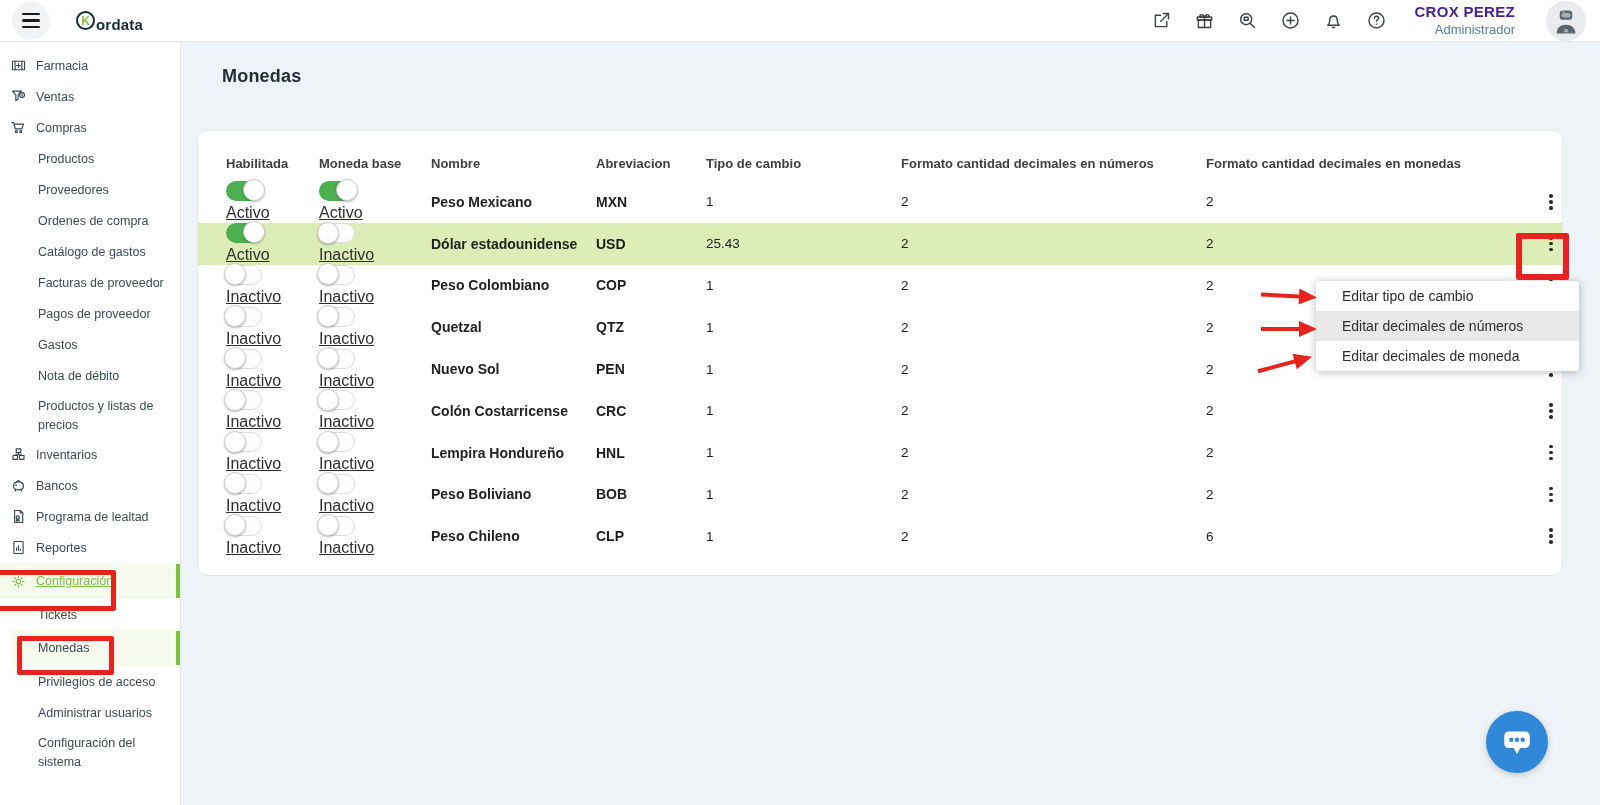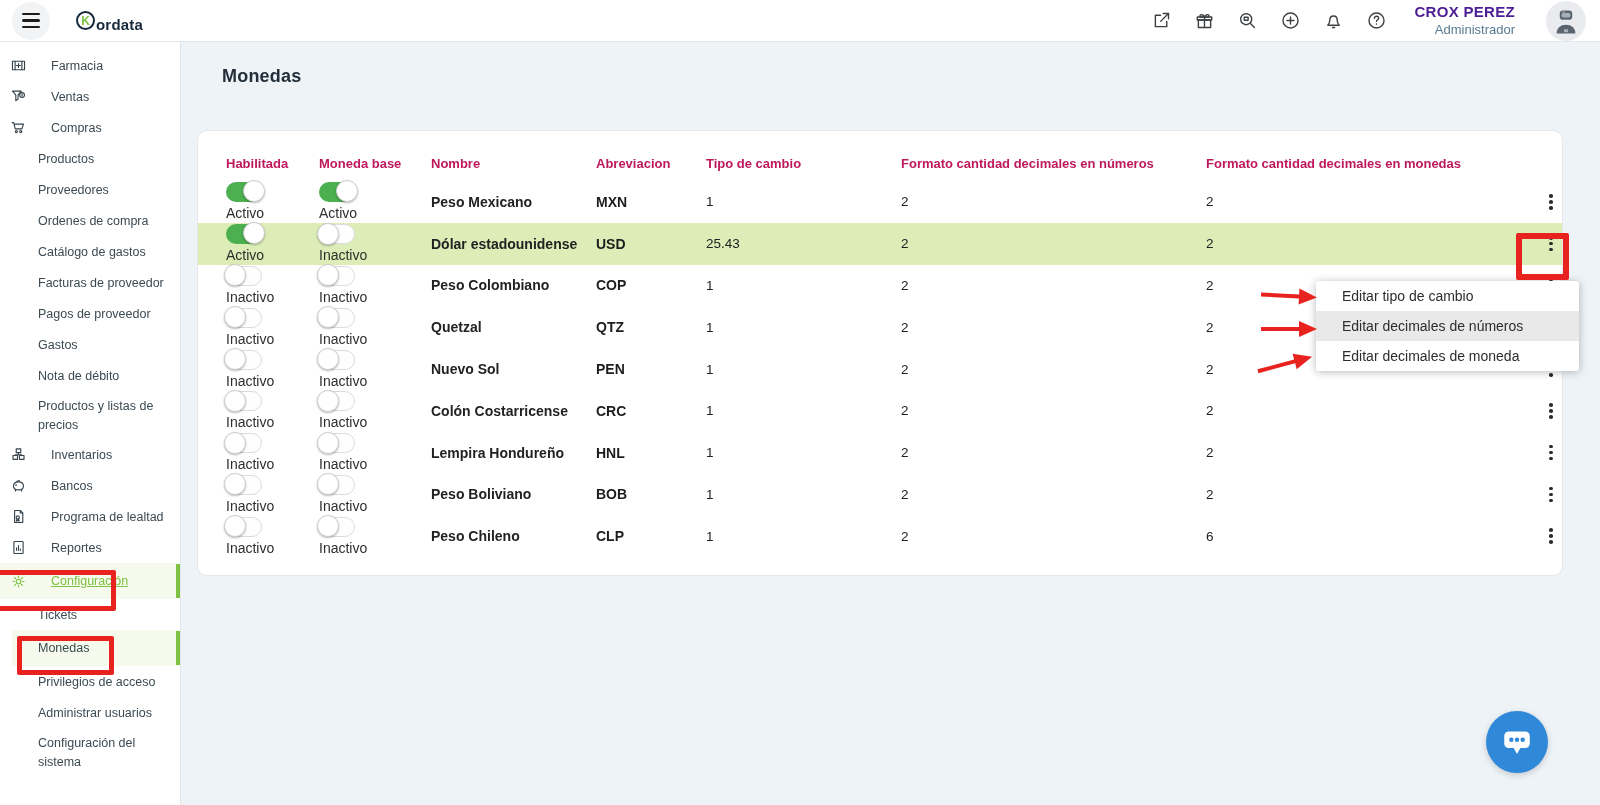--- a/index.html
+++ b/index.html
@@ -22,54 +22,54 @@
   .top-icon svg { width:21px; height:21px; }
   .userblock { text-align:right; margin-left:6px; line-height:1.25; cursor:pointer; }
   .user-name { font-size:15px; font-weight:bold; color:#4c1d95; letter-spacing:.3px; }
   .user-role { font-size:13px; color:#587b93; }
   .avatar { width:40px; height:40px; border-radius:50%; background:#e9ebee; margin-left:10px;
     display:flex; align-items:center; justify-content:center; overflow:hidden; cursor:pointer; }
 
   
   .shell { display:flex; height:763px; }
   .sidebar { width:181px; background:#fff; border-right:1px solid #e3e5e7; padding-top:8px; overflow:hidden; }
-  .side-item { min-height:31px; display:flex; align-items:center; gap:24px;
+  .side-item { min-height:31px; display:flex; align-items:center; gap:9px;
     padding-left:9px; padding-right:8px; font-size:12.5px; color:#3c4a52; cursor:pointer; position:relative; }
   .side-item .icn { width:18px; height:18px; flex:0 0 18px; color:#37444c; display:flex; align-items:center; justify-content:center; }
   .side-item .icn svg { width:17px; height:17px; }
   .side-item.sub { padding-left:26px; min-height:31px;margin-left:12px; }
   .side-item.wrap { align-items:flex-start; padding-top:6px; min-height:48px; line-height:1.55; }
   .side-item.accent { color:var(--accent); background:#f5faec; min-height:36px;text-decoration:underline; }
   .side-item.accent .icn { color:var(--accent); }
   .side-item.active-page { background:#f5faec; min-height:36px; }
   .side-item .lbl { display:block; max-width:128px; }
   .side-item.hasbar::after { content:""; position:absolute; right:-1px; top:1px; bottom:1px; width:5px; background:var(--accent); }
 
   .main { flex:1; background:#eef3f8; position:relative; }
   .page-title { font-size:18px; font-weight:bold; color:#222f3a; margin:24px 0 0 41px; letter-spacing:.2px; }
 
   
   .card { position:absolute; left:16px; top:88px; width:1366px; background:#fff;
     border:1px solid #e8e8e8; border-radius:10px; padding:14px 0 18px 0; }
   .grid-row { display:grid; grid-template-columns:93px 112px 165px 110px 195px 305px 335px 1fr; align-items:center; padding-left:28px; }
-  .thead { height:36px; font-size:13px; font-weight:bold; color:#be185d; }
+  .thead { height:36px; font-size:13px; font-weight:bold; color:#404040; }
   .trow { height:41.8px; }
   .trow.hl { background:var(--rowhl); }
   .cell-name { font-size:14px; font-weight:bold; color:#222; }
   .cell-abbr { font-size:14px; font-weight:bold; color:#1d1d1d; }
   .cell-num { font-size:13.5px; color:#222; }
   .togglewrap { display:flex; flex-direction:column; align-items:flex-start; }
   .toggle { width:36px; height:20px; border-radius:10px; position:relative; cursor:pointer; }
   .toggle.on { background:var(--toggle-on); }
   .toggle.off { background:#fefefe; border:1px solid #dcdcdc; }
   .knob { width:22px; height:22px; border-radius:50%; background:#fff; border:1px solid #cfcfcf;
     position:absolute; top:-2px; box-shadow:0 1px 2px rgba(0,0,0,.28); }
   .toggle.on .knob { right:-3px; }
   .toggle.off .knob { left:-3px; top:-2.5px; }
-  .toggle-label { font-size:14px; color:#2e2e2e; margin-top:3px; }
+  .toggle-label { font-size:16px; color:#2e2e2e; margin-top:3px;text-decoration:underline; }
   .kebab { width:16px; height:18px; display:flex; flex-direction:column; align-items:center;
     justify-content:center; gap:2.4px; cursor:pointer; margin-left:2px; }
   .kebab i { width:3.6px; height:3.6px; border-radius:50%; background:#2c2c2c; display:block; }
 
   
   .ctx-menu { position:absolute; left:1316px; top:281px; width:263px; background:#fff;
     border-radius:3px; box-shadow:0 1px 8px rgba(0,0,0,.28); z-index:30; overflow:hidden; }
   .ctx-item { height:30px; display:flex; align-items:center; padding-left:26px;
     font-size:14px; color:#2d2d2d; font-weight:500; cursor:pointer; white-space:nowrap; }
   .ctx-item.hover { background:#e9e9e9; }

